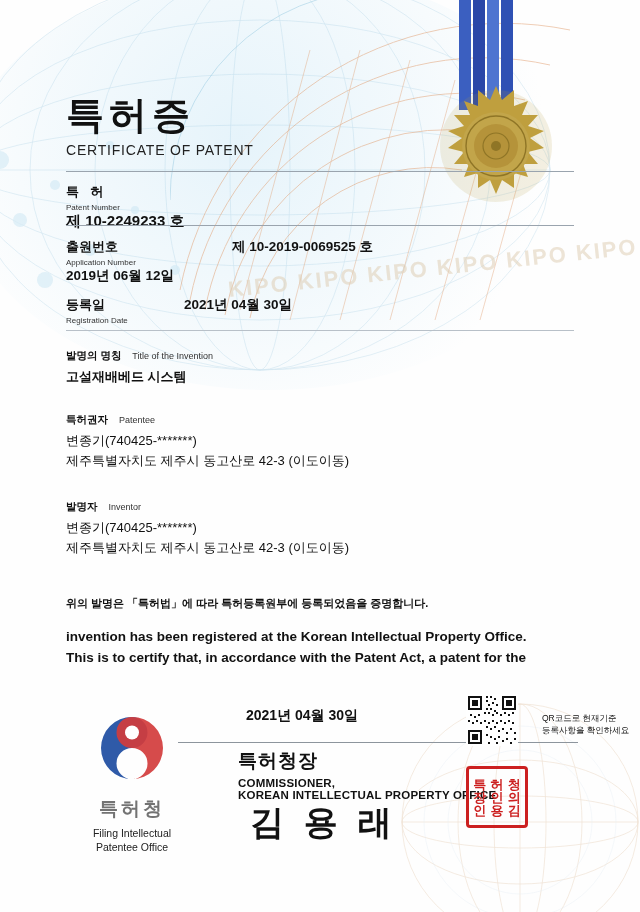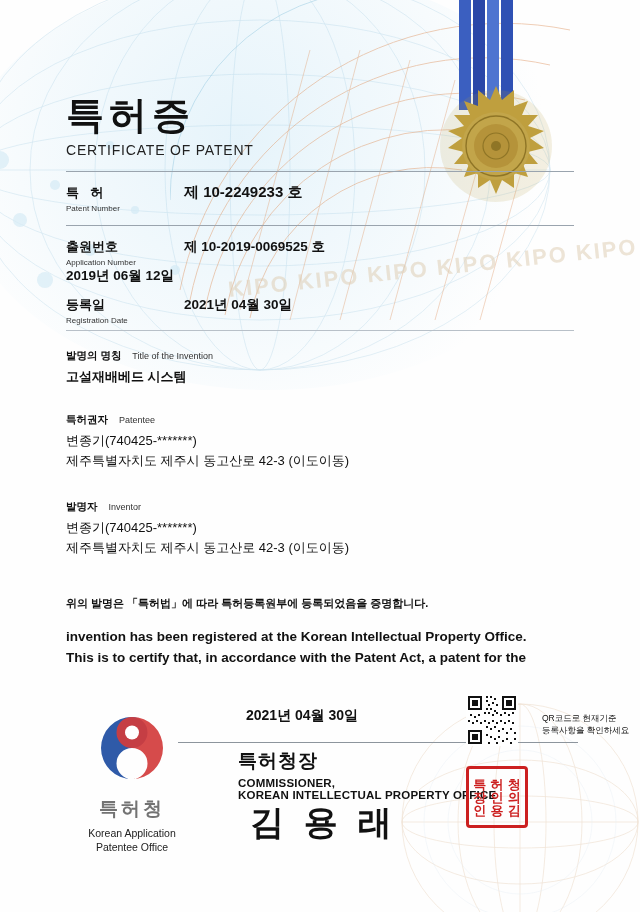--- a/index.html
+++ b/index.html
@@ -397,30 +397,30 @@
       </g>
     </svg>
   </div>
 
   <div class="title-block">
     <div class="title-ko">특허증</div>
     <div class="title-en">CERTIFICATE OF PATENT</div>
   </div>
 
   <div class="rule" style="top:171px;"></div>
-  <div class="field" style="left:66px; top:183px;">
+  <div class="field" style="left:66px; top:183px;flex-direction:column;">
     <div class="f-label">
       <span class="ko">특  허</span>
       <span class="en">Patent Number</span>
     </div>
     <div class="f-value">제 10-2249233 호</div>
   </div>
   <div class="rule" style="top:225px;"></div>
 
-  <div class="field" style="left:66px; top:238px;">
+  <div class="field" style="left:66px; top:238px;gap:48px;">
     <div class="f-label">
       <span class="ko tight">출원번호</span>
       <span class="en">Application Number</span>
     </div>
     <div class="f-value small">제 10-2019-0069525 호</div>
   </div>
 
   <div class="field" style="left:66px; top:267px;">
     <div class="f-value small">2019년 06월 12일</div>
   </div>
@@ -486,21 +486,21 @@
   <div class="emblem">
     <svg class="mark" viewBox="0 0 120 76">
       <g transform="translate(60,36)">
         <path d="M0,-31 A31,31 0 1,0 0,31 A15.5,15.5 0 1,1 0,0 A15.5,15.5 0 1,0 0,-31 Z" fill="#2f5aa8"></path>
         <path d="M0,31 A31,31 0 0,0 0,-31 A15.5,15.5 0 0,0 0,0 A15.5,15.5 0 0,1 0,31 Z" fill="#d23c3c" opacity="0.92"></path>
         <circle cx="0" cy="-15.5" r="7" fill="#ffffff"></circle>
       </g>
     </svg>
     <div class="ko">특허청</div>
     <div class="en">
-      <div>Korean Application</div>
+      <div>Filing Intellectual</div>
       <div>Patentee Office</div>
     </div>
   </div>
 
   <svg class="qr-wrap" viewBox="0 0 52 52">
     <rect width="52" height="52" fill="#ffffff"></rect>
     <g fill="#111111">
       <rect x="2" y="2" width="14" height="14"></rect>
         <rect x="4" y="4" width="10" height="10" fill="#fff"></rect>
         <rect x="6" y="6" width="6" height="6"></rect>

